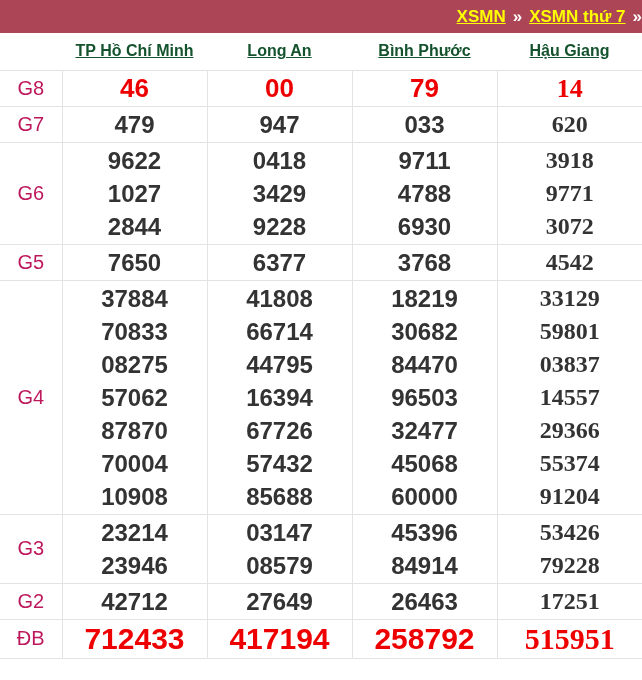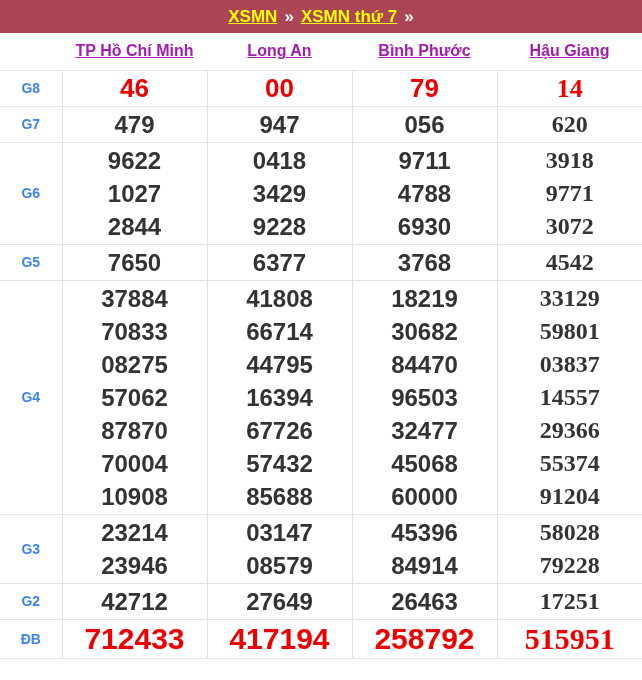--- a/index.html
+++ b/index.html
@@ -8,21 +8,21 @@
     width: 642px;
     background: #ffffff;
     font-family: "Liberation Sans", "DejaVu Sans", sans-serif;
   }
   .topbar {
     width: 642px;
     height: 33px;
     background: #ac4555;
     display: flex;
     align-items: center;
-    justify-content: center;
+    justify-content: flex-end;
     gap: 7px;
     font-size: 17px;
     font-weight: bold;
   }
   .topbar a {
     color: #ffff00;
     text-decoration: underline;
     cursor: pointer;
   }
   .topbar .sep { color: #ffffff; }
@@ -36,40 +36,40 @@
 
   thead th {
     height: 37px;
     border: 0;
     border-bottom: 1px solid #e3e3e3;
     text-align: center;
     vertical-align: middle;
     padding: 0;
   }
   thead th a {
-    color: #a21caf;
+    color: #14532d;
     font-size: 16px;
     font-weight: bold;
     text-decoration: underline;
     cursor: pointer;
   }
 
   tbody td {
     border: 1px solid #e3e3e3;
     text-align: center;
     vertical-align: middle;
     padding: 1px 0;
   }
   tbody tr > td:first-child { border-left: 0; }
   tbody tr > td:last-child  { border-right: 0; font-family: Liberation Serif, serif; }
 
   td.prize {
-    color: #3b82f6;
-    font-size: 14px;
-    font-weight: bold;
+    color: #be185d;
+    font-size: 20px;
+    font-weight: normal;
   }
   .num {
     font-weight: bold;
     color: #333333;
     font-size: 24px;
     line-height: 33px;
   }
   tr.red .num {
     color: #ee0000;
     font-size: 26px;
@@ -125,21 +125,21 @@
       </tr>
       <tr>
         <td class="prize">G7</td>
         <td>
           <div class="num">479</div>
         </td>
         <td>
           <div class="num">947</div>
         </td>
         <td>
-          <div class="num">056</div>
+          <div class="num">033</div>
         </td>
         <td>
           <div class="num">620</div>
         </td>
       </tr>
       <tr>
         <td class="prize">G6</td>
         <td>
           <div class="num">9622</div>
           <div class="num">1027</div>
@@ -223,21 +223,21 @@
         </td>
         <td>
           <div class="num">03147</div>
           <div class="num">08579</div>
         </td>
         <td>
           <div class="num">45396</div>
           <div class="num">84914</div>
         </td>
         <td>
-          <div class="num">58028</div>
+          <div class="num">53426</div>
           <div class="num">79228</div>
         </td>
       </tr>
       <tr>
         <td class="prize">G2</td>
         <td>
           <div class="num">42712</div>
         </td>
         <td>
           <div class="num">27649</div>

